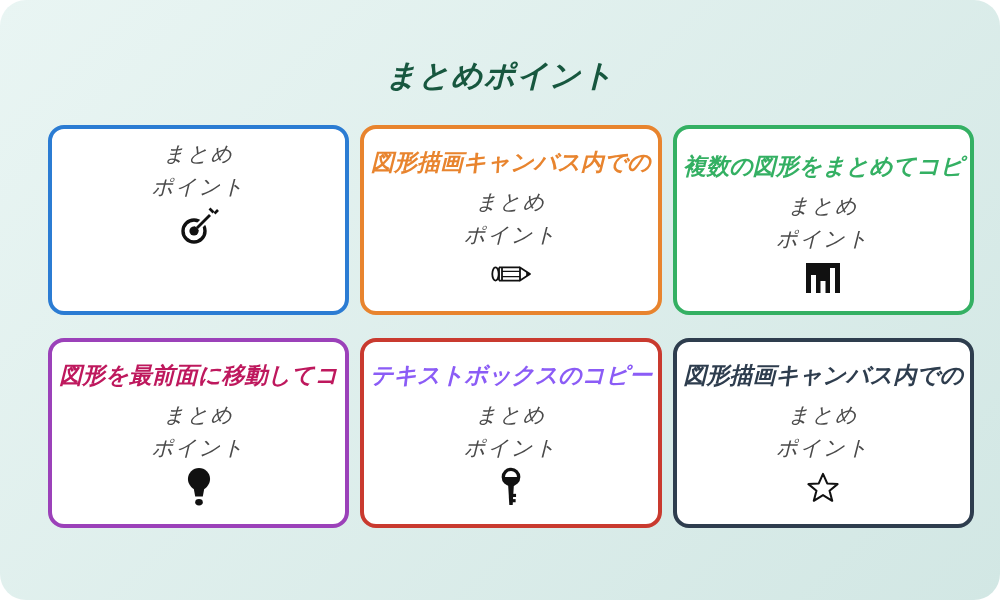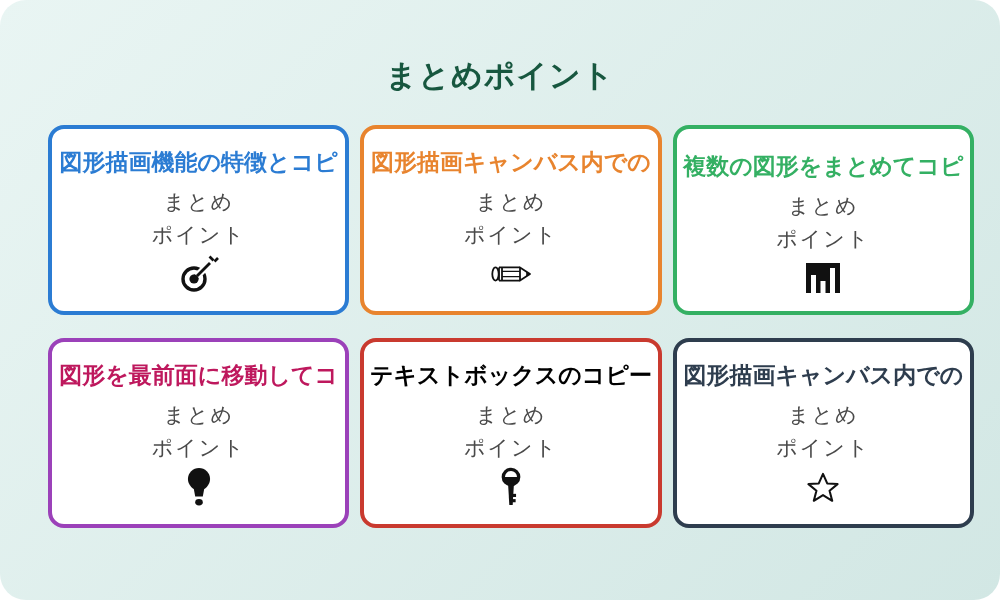--- a/index.html
+++ b/index.html
@@ -4,20 +4,21 @@
 <style>
   html,body{margin:0;padding:0;background:#ffffff;}
   .stage{
     position:relative;width:1000px;height:600px;
     font-family:"Liberation Sans","DejaVu Sans",sans-serif;
     background:#ffffff;overflow:hidden;
   }
   .panel{
     position:absolute;inset:0;border-radius:26px;
     background:linear-gradient(135deg,#e9f5f3,#d2e7e4);
+    font-style:italic;
   }
   .page-title{
     position:absolute;top:34px;left:0;right:0;
     text-align:center;font-size:31px;font-weight:bold;
     letter-spacing:1px;color:#17573f;
   }
   .grid{
     position:absolute;top:125px;left:48px;right:26px;
     display:grid;grid-template-columns:repeat(3,1fr);
     column-gap:11px;row-gap:23px;
@@ -48,21 +49,20 @@
 <body>
 
 <div class="stage">
   <div class="panel" style="background: linear-gradient(135deg, rgb(233, 245, 243), rgb(210, 231, 228));">
 
     <h1 class="page-title" style="color: rgb(23, 87, 63);">まとめポイント</h1>
 
     <div class="grid">
 
       <div class="card" style="border-color: rgb(43, 124, 211);">
-        <h2 class="card-title" style="color: rgb(43, 124, 211);">図形描画機能の特徴とコピ</h2>
         <div class="card-body">
           <div style="color: rgb(74, 74, 74);">まとめ</div>
           <div style="color: rgb(74, 74, 74);">ポイント</div>
         </div>
         <span class="card-icon">
           <svg width="40" height="40" viewBox="0 0 40 40" aria-hidden="true">
             <circle cx="15" cy="25" r="11" fill="none" stroke="#111" stroke-width="3.4"></circle>
             <line x1="31" y1="9" x2="17" y2="23" stroke="#fff" stroke-width="7"></line>
             <circle cx="15" cy="25" r="4.6" fill="#111"></circle>
             <line x1="31" y1="9" x2="18" y2="22" stroke="#111" stroke-width="2.8"></line>
@@ -118,21 +118,21 @@
         <span class="card-icon">
           <svg width="24" height="40" viewBox="0 0 22 38" aria-hidden="true">
             <circle cx="11" cy="11.5" r="10.5" fill="#111"></circle>
             <path d="M6 20.5 H16 L14.6 28 H7.4 Z" fill="#111"></path>
             <ellipse cx="11" cy="33.5" rx="3.6" ry="3" fill="#111"></ellipse>
           </svg>
         </span>
       </div>
 
       <div class="card" style="border-color: rgb(201, 58, 47);">
-        <h2 class="card-title" style="color: #000000;">テキストボックスのコピー</h2>
+        <h2 class="card-title" style="color: #8b5cf6;">テキストボックスのコピー</h2>
         <div class="card-body">
           <div style="color: rgb(74, 74, 74);">まとめ</div>
           <div style="color: rgb(74, 74, 74);">ポイント</div>
         </div>
         <span class="card-icon">
           <svg width="22" height="40" viewBox="0 0 20 38" aria-hidden="true">
             <circle cx="10" cy="9.5" r="7.3" fill="none" stroke="#111" stroke-width="3.2"></circle>
             <path d="M2.7 9.5 A7.3 7.3 0 0 0 17.3 9.5 Z" fill="#111"></path>
             <polygon points="7.2,15.5 12.8,15.5 11.6,36 8.4,36" fill="#111"></polygon>
             <rect x="11.4" y="25.5" width="3.4" height="3" fill="#111"></rect>

